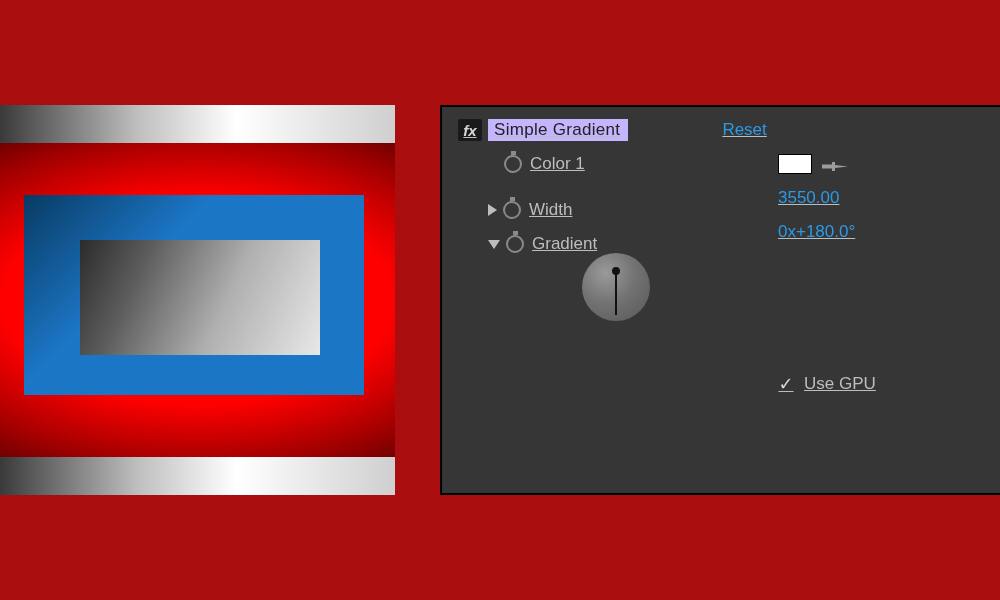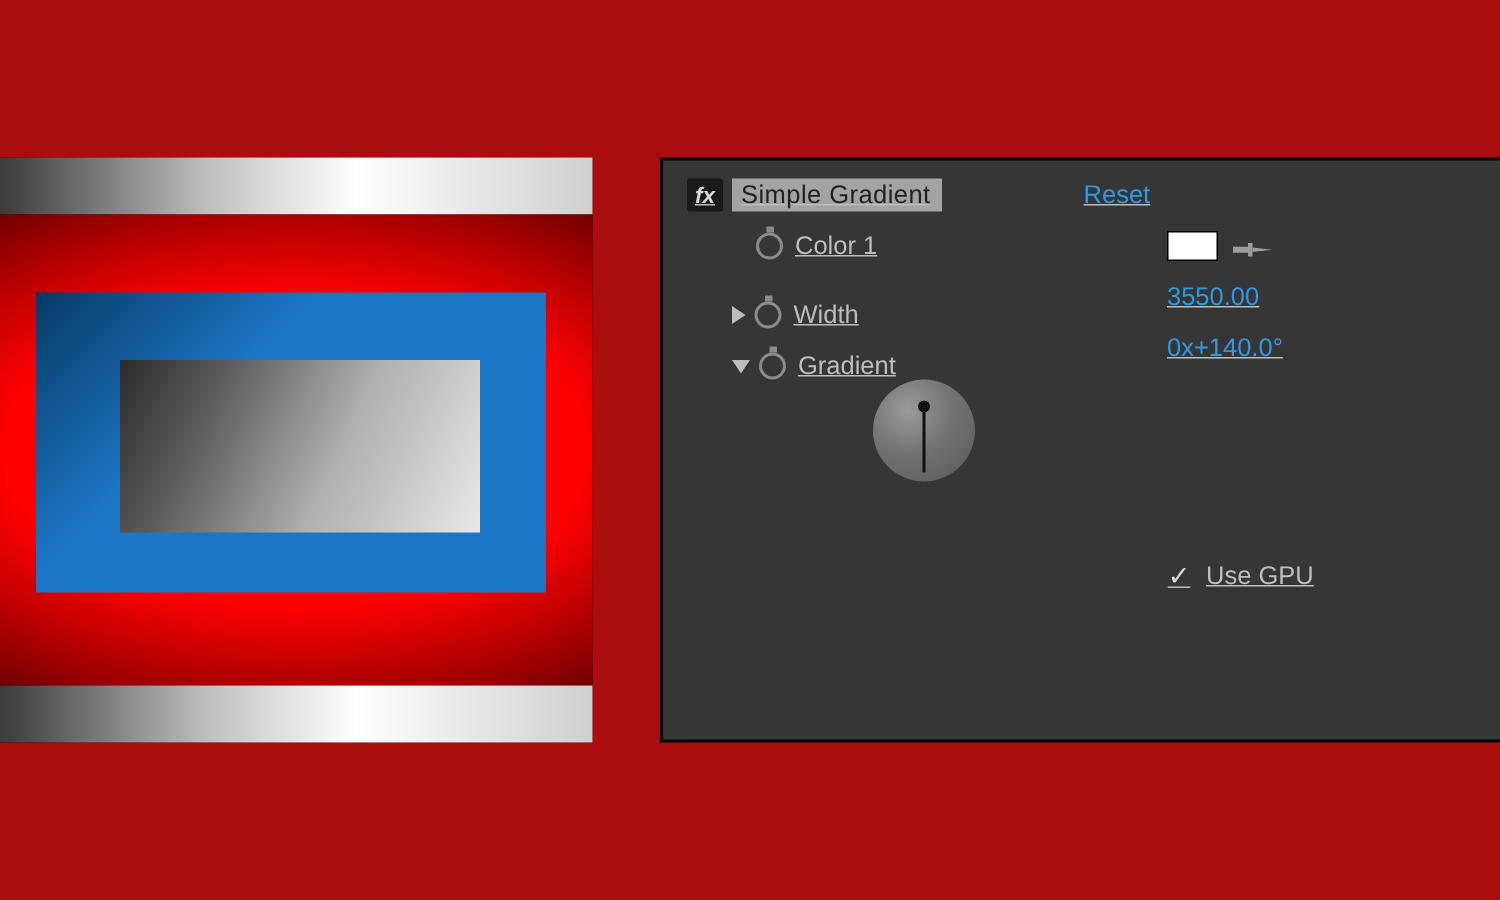--- a/index.html
+++ b/index.html
@@ -99,21 +99,21 @@
     font-style: italic;
     font-size: 15px;
     font-weight: bold;
     display: flex;
     align-items: center;
     justify-content: center;
     border-radius: 2px;
   }
 
   .effect-name {
-    background: #a3a3a3;
+    background: #c4b5fd;
     color: #222;
     padding: 1px 8px 1px 6px;
     font-weight: 500;
     letter-spacing: .3px;
   }
 
   .blue {
     color: #2d9ae6;
   }
 
@@ -273,21 +273,21 @@
     </div>
   </div>
 
   <div class="row">
     <div class="label-col indent-1w">
       <span class="twirl down"></span>
       <span class="stopwatch" style="margin-left:-2px;"></span>
       <span>Gradient</span>
     </div>
     <div class="value-col">
-      <span class="blue">0x+140.0°</span>
+      <span class="blue">0x+180.0°</span>
     </div>
   </div>
 
   <div class="dial-row">
     <div class="dial"></div>
   </div>
 
   <div class="row">
   </div>
 

